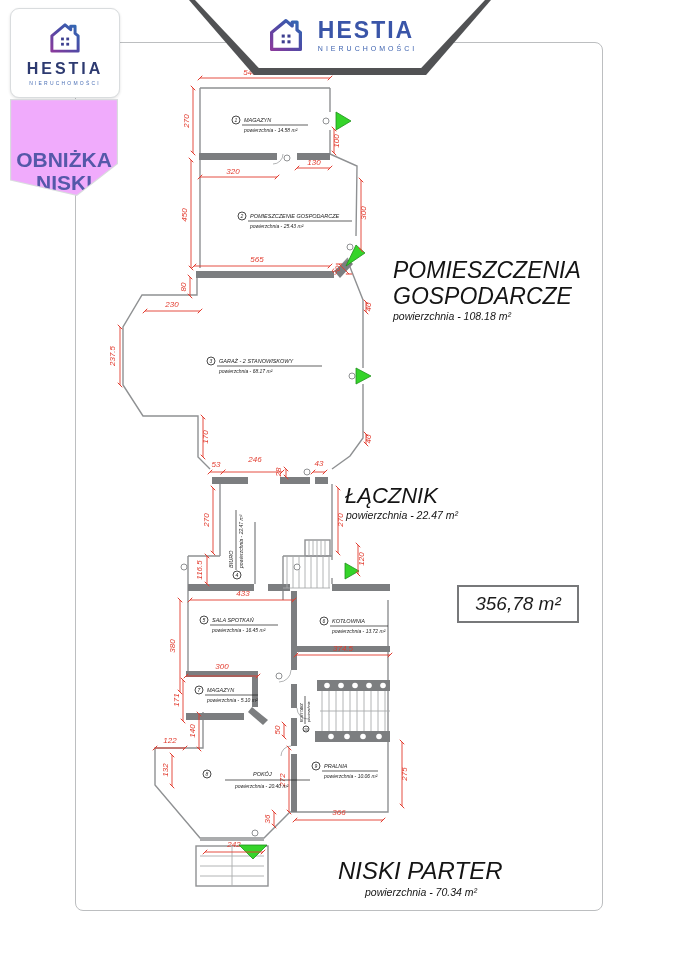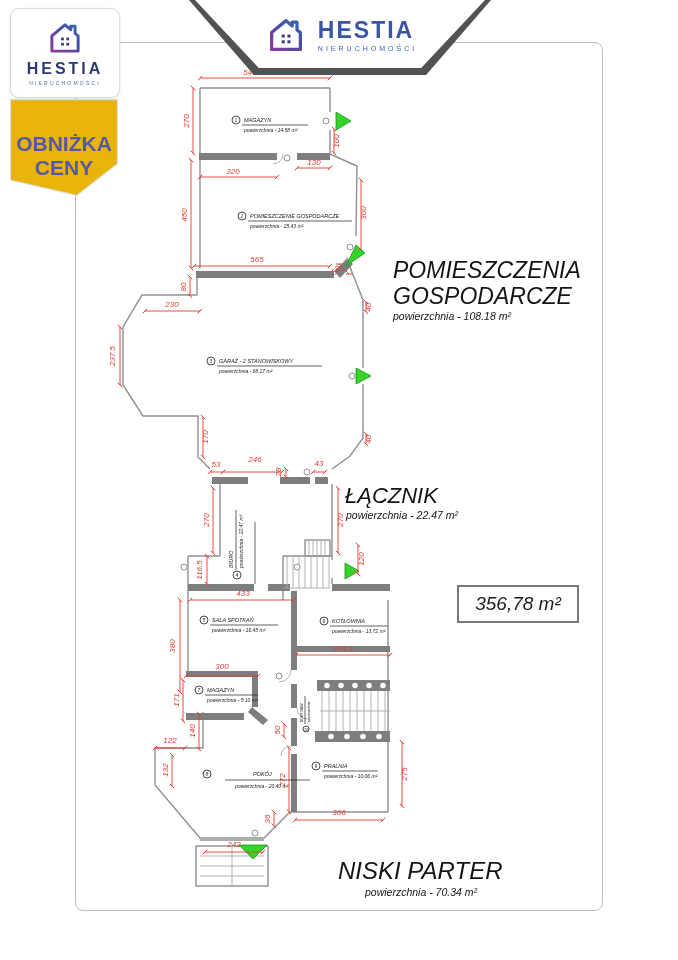--- a/index.html
+++ b/index.html
@@ -9,23 +9,23 @@
          border:1.5px solid #bcbec0;border-radius:8px;}
   
   .badge{position:absolute;left:10px;top:8px;width:108px;height:88px;background:#fff;
          border:1px solid #d9dcde;border-radius:9px;box-shadow:0 1px 3px rgba(0,0,0,.12);
          display:flex;flex-direction:column;align-items:center;}
   .badge .hestia{font-size:16px;font-weight:bold;letter-spacing:3px;color:#2d3a70;margin-top:1px;}
   .badge .sub{font-size:5px;letter-spacing:2.2px;color:#4a6fb5;margin-top:2px;}
   
   .promo-outer{position:absolute;left:10px;top:99px;width:108px;height:97px;background:#d9dcde;
     clip-path:polygon(0% 0%,100% 0%,100% 67%,62% 100%,0% 84%);}
-  .promo-inner{position:absolute;left:1.2px;top:1.2px;right:1.2px;bottom:1.2px;background:#eab308;
+  .promo-inner{position:absolute;left:1.2px;top:1.2px;right:1.2px;bottom:1.2px;background:#f0abfc;
     clip-path:polygon(0% 0%,100% 0%,100% 67%,62% 100%,0% 84%);
-    display:flex;flex-direction:column;align-items:center;justify-content:center;}
+    display:flex;flex-direction:column;align-items:center;justify-content:flex-end;}
   .promo-inner .l{font-size:21px;font-weight:bold;color:#5558a9;line-height:1.12;}
   .promo-inner .wrap{margin-top:17px;text-align:center;}
   
   .banner-outer{position:absolute;left:189px;top:0;width:302px;height:75px;background:#515254;
     clip-path:polygon(0 0,100% 0,78.5% 100%,21.5% 100%);}
   .banner-inner{position:absolute;left:6px;top:0;width:290px;height:68px;background:#fff;
     clip-path:polygon(0 0,100% 0,78% 100%,22% 100%);
     display:flex;align-items:center;justify-content:center;gap:9px;padding-top:2px;box-sizing:border-box;}
   .banner-inner .txt{display:flex;flex-direction:column;}
   .banner-inner .hestia{font-size:23px;font-weight:600;letter-spacing:2px;color:#3a55a8;line-height:1;}
@@ -321,21 +321,21 @@
     </g>
   </svg>
   <div class="hestia">HESTIA</div>
   <div class="sub">NIERUCHOMOŚCI</div>
 </div>
 
 <div class="promo-outer">
   <div class="promo-inner">
     <div class="wrap">
       <div class="l">OBNIŻKA</div>
-      <div class="l">CENY</div>
+      <div class="l">NISKI</div>
     </div>
   </div>
 </div>
 
 <div class="banner-outer">
   <div class="banner-inner">
     <svg width="46" height="46" viewBox="0 0 48 48">
       <defs>
         <linearGradient id="g2" x1="0" y1="1" x2="1" y2="0">
           <stop offset="0" stop-color="#8a3a9c"></stop>

